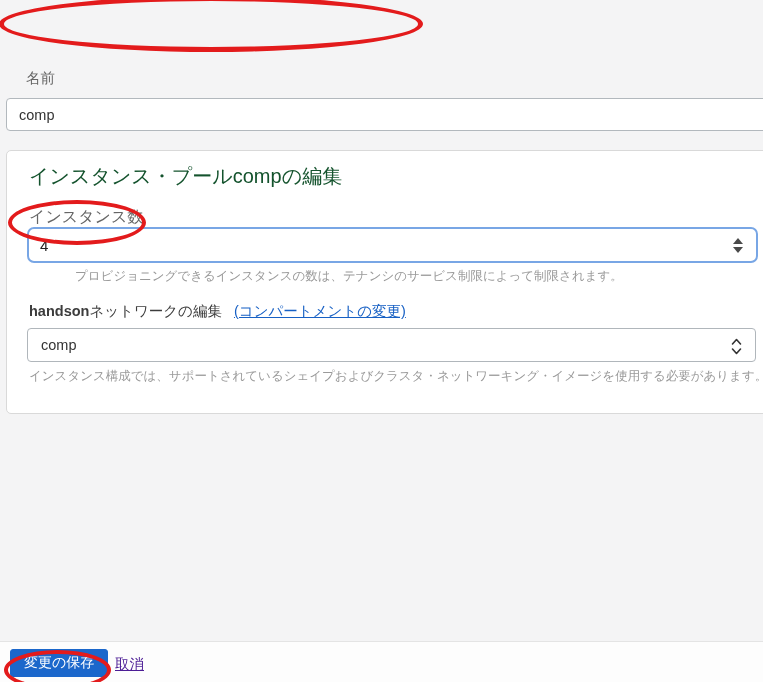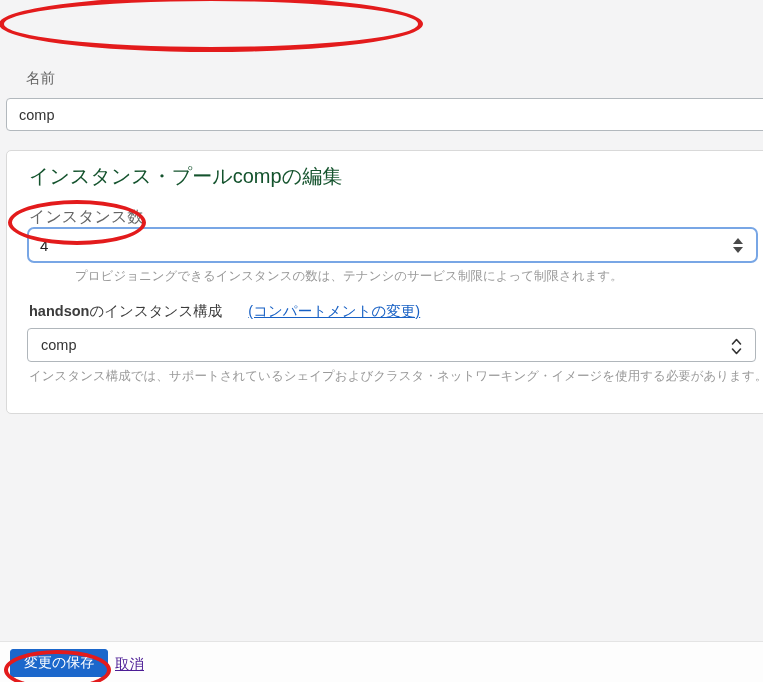--- a/index.html
+++ b/index.html
@@ -34,21 +34,21 @@
     background:#fff;border:2px solid #78a6e5;border-radius:7px;
     font-family:inherit;font-size:15px;color:#222;padding:0 0 0 11px;box-sizing:border-box;outline:none;
     -moz-appearance:textfield;appearance:textfield;
   }
   .number-input::-webkit-outer-spin-button,.number-input::-webkit-inner-spin-button{-webkit-appearance:none;margin:0;}
   .stepper{position:absolute;left:725px;top:86px;width:12px;height:17px;cursor:pointer;}
   .help-text{position:absolute;font-size:12.5px;color:#9a9a9a;white-space:nowrap;}
   .help1{left:32px;top:117px;margin-left:36px;}
   .cfg-label-row{position:absolute;left:22px;top:151px;font-size:14.5px;color:#3c3c3c;white-space:nowrap;}
   .cfg-label-bold{font-weight:bold;text-align:center;}
-  .cfg-link{color:#1760c4;text-decoration:underline;margin-left:26px;cursor:pointer;}
+  .cfg-link{color:#1760c4;text-decoration:underline;margin-left:12px;cursor:pointer;}
   .select-box{
     position:absolute;left:20px;top:177px;width:729px;height:34px;
     background:#fff;border:1px solid #b0b6bb;border-radius:4px;box-sizing:border-box;cursor:pointer;
   }
   .select-value{position:absolute;left:13px;top:8px;font-size:14.5px;color:#333;}
   .select-chevron{position:absolute;right:13px;top:8px;}
   .help2{left:22px;top:217px;}
 
   
   .footer{position:absolute;left:0;top:641px;width:763px;height:41px;background:#fdfdfd;border-top:1px solid #e4e4e4;}
@@ -83,21 +83,21 @@
     <input class="number-input" type="text" value="4" style="">
     <div class="stepper">
       <svg width="12" height="17" viewBox="0 0 12 17">
         <polygon points="6,1 11,7 1,7" fill="#4a4a4a"></polygon>
         <polygon points="1,10 11,10 6,16" fill="#4a4a4a"></polygon>
       </svg>
     </div>
     <div class="help-text help1">プロビジョニングできるインスタンスの数は、テナンシのサービス制限によって制限されます。</div>
 
     <div class="cfg-label-row">
-      <span class="cfg-label-bold">handson</span><span>のインスタンス構成</span><a class="cfg-link">(コンパートメントの変更)</a>
+      <span class="cfg-label-bold">handson</span><span>ネットワークの編集</span><a class="cfg-link">(コンパートメントの変更)</a>
     </div>
 
     <div class="select-box" role="combobox">
       <span class="select-value">comp</span>
       <span class="select-chevron">
         <svg width="11" height="19" viewBox="0 0 11 19">
           <polyline points="1.5,7 5.5,2.5 9.5,7" fill="none" stroke="#333" stroke-width="1.6" stroke-linecap="round" stroke-linejoin="round"></polyline>
           <polyline points="1.5,12 5.5,16.5 9.5,12" fill="none" stroke="#333" stroke-width="1.6" stroke-linecap="round" stroke-linejoin="round"></polyline>
         </svg>
       </span>

